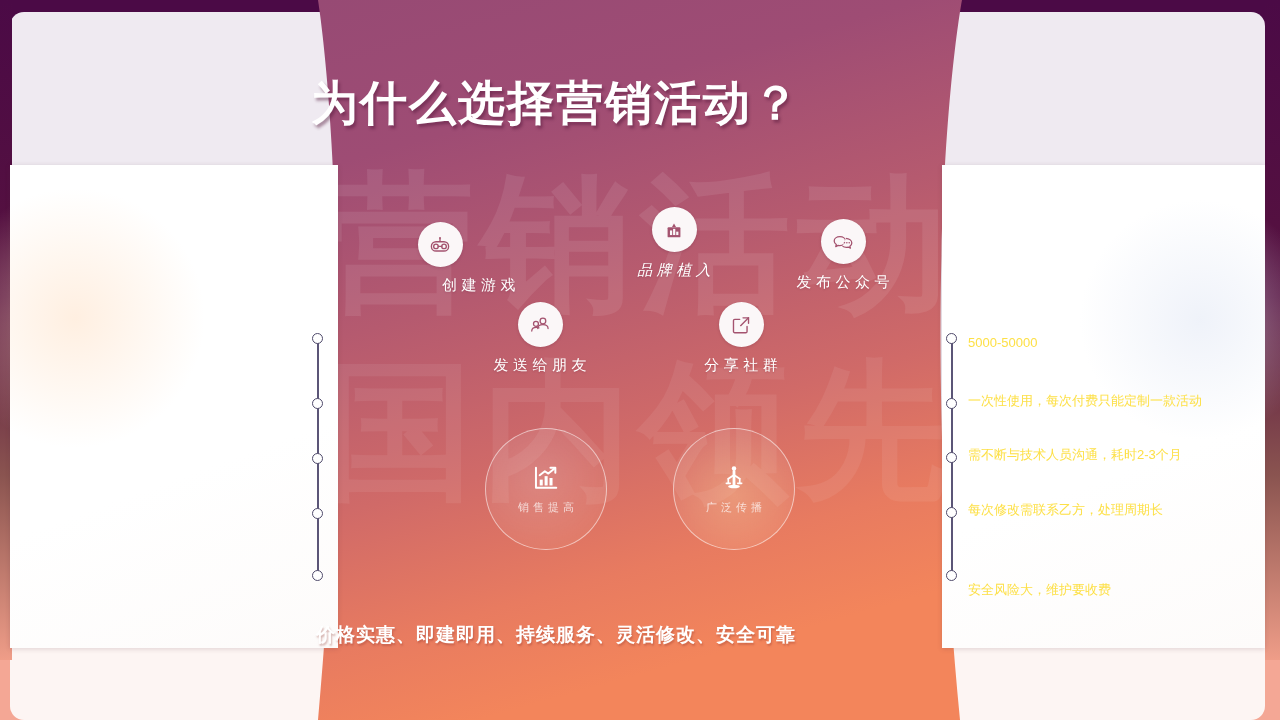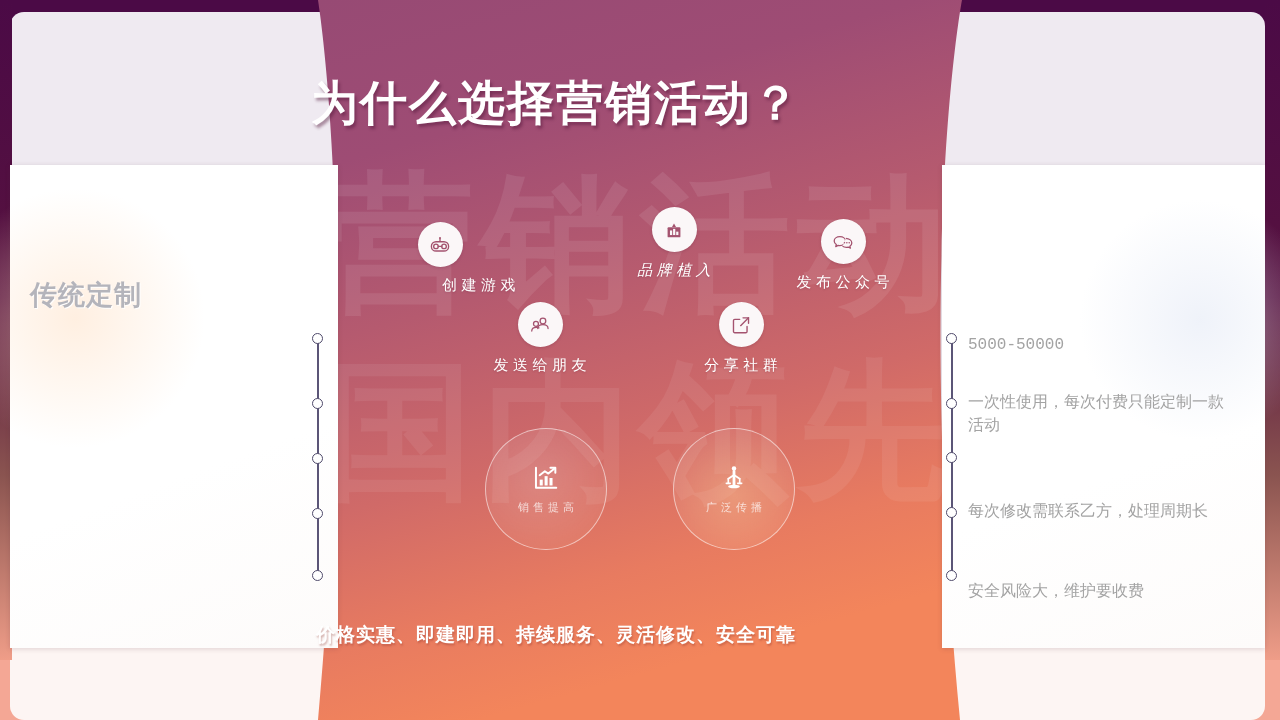--- a/index.html
+++ b/index.html
@@ -147,25 +147,24 @@
   .tl-dot {
     position: absolute;
     width: 11px; height: 11px;
     border: 1.7px solid #4f4a6b;
     border-radius: 50%;
     background: #ffffff;
   }
 
   .tl-item {
     position: absolute;
-    font-size: 16px;
-    color: #a3a3a3;
+    font-size: 13px;
+    color: #fde047;
     line-height: 1.45;
     white-space: nowrap;
-    font-family: Liberation Mono, monospace;
   }
   .tl-item.left  { text-align: right; right: 32px; }
   .tl-item.right { text-align: left;  left: 968px; white-space: normal; width: 265px; }
 
   
   .feat {
     position: absolute;
     width: 160px;
     text-align: center;
   }
@@ -276,32 +275,32 @@
   <div class="tl-item left" style="top:331px;">价格实惠</div>
   <div class="tl-item left" style="top:396px;">任意创建活动，持续享受VIP服务</div>
   <div class="tl-item left" style="top:451px;">10分钟创建活动，一键发布使用</div>
   <div class="tl-item left" style="top:506px;">活动期间随意修改活动设置</div>
   <div class="tl-item left" style="top:568px;">7*24小时安全监控</div>
 
   <div class="panel panel-right">
     <div class="panel-glow"></div>
   </div>
 
-  <div class="panel-heading heading-right">传统定制</div>
 
   <div class="tl-axis tl-right-axis"></div>
 
   <div class="tl-dot" style="left:946px; top:333px;"></div>
   <div class="tl-dot" style="left:946px; top:398px;"></div>
   <div class="tl-dot" style="left:946px; top:452px;"></div>
   <div class="tl-dot" style="left:946px; top:507px;"></div>
   <div class="tl-dot" style="left:946px; top:570px;"></div>
 
   <div class="tl-item right" style="top:334px;">5000-50000</div>
   <div class="tl-item right" style="top:392px;">一次性使用，每次付费只能定制一款活动</div>
+  <div class="tl-item right" style="top:446px;">需不断与技术人员沟通，耗时2-3个月</div>
   <div class="tl-item right" style="top:501px;">每次修改需联系乙方，处理周期长</div>
   <div class="tl-item right" style="top:564px;margin-top:17px;">安全风险大，维护要收费</div>
 
   <div class="feat" style="left:360px; top:222px;text-align:right;">
     <div class="bubble">
       <svg viewBox="0 0 24 24" fill="none" stroke="#a4536f" stroke-width="1.5" stroke-linecap="round">
         <path d="M12 5.2 L12 7.4"></path>
         <circle cx="12" cy="4.4" r="1.1" fill="#a4536f" stroke="none"></circle>
         <rect x="2.6" y="8.4" width="18.8" height="10.2" rx="5.1"></rect>
         <circle cx="7.6" cy="13.5" r="2.5"></circle>

